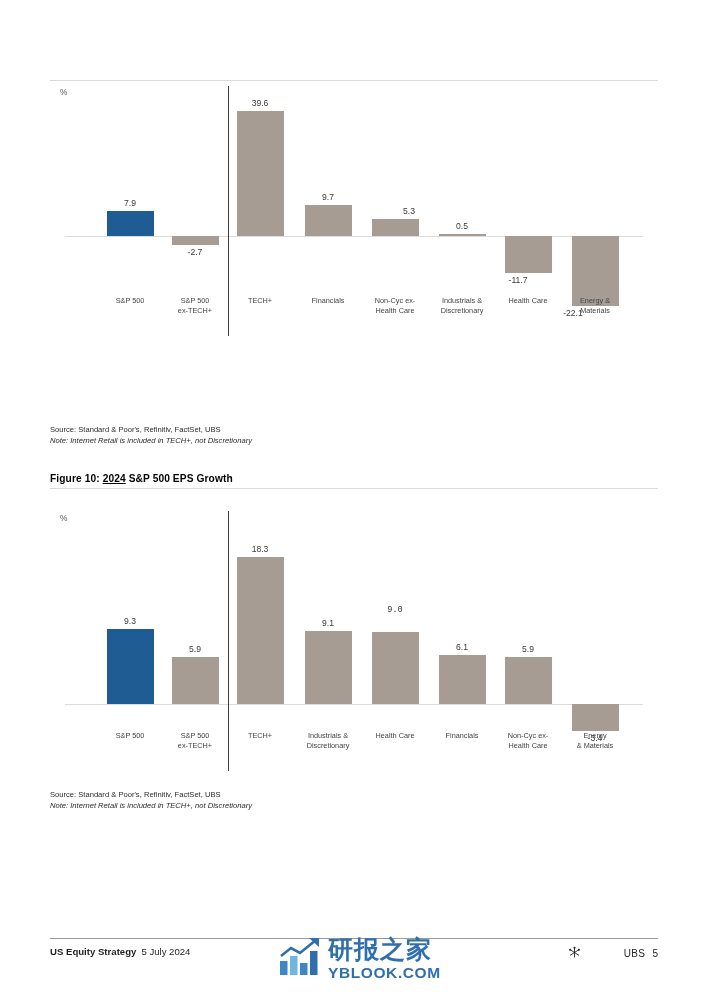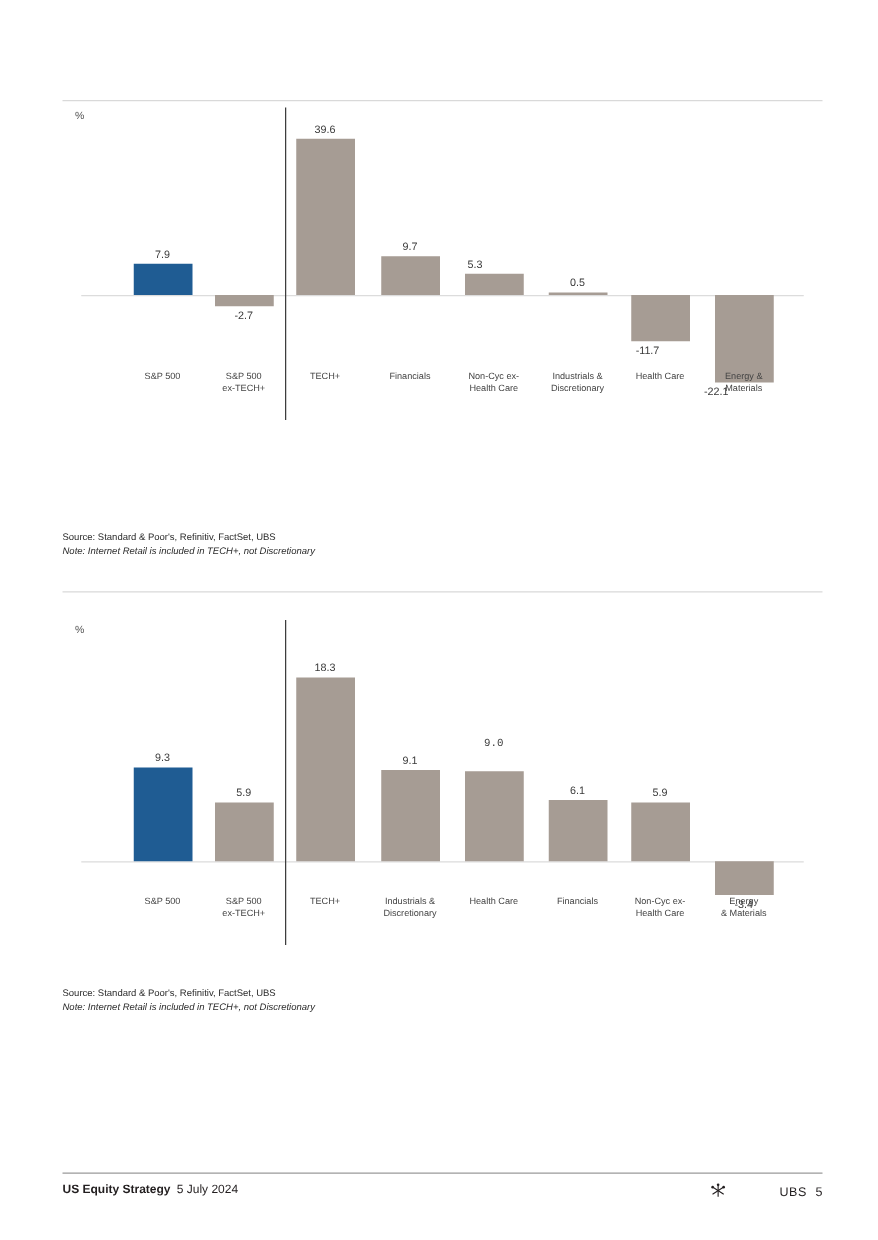--- a/index.html
+++ b/index.html
@@ -173,21 +173,21 @@
         <div class="val" style="left: 170px; width: 80px; top: 17.26px;">39.6</div>
         <div class="cat" style="left: 170px; width: 80px; top: 215px;">
           <div>TECH+</div>
         </div>
         <div class="bar" style="left: 254.5px; top: 124.445px; width: 47px; height: 30.555px; background: rgb(166, 156, 148);"></div>
         <div class="val" style="left: 238px; width: 80px; top: 111.445px;">9.7</div>
         <div class="cat" style="left: 238px; width: 80px; top: 215px;">
           <div>Financials</div>
         </div>
         <div class="bar" style="left: 321.5px; top: 138.305px; width: 47px; height: 16.695px; background: rgb(166, 156, 148);"></div>
-        <div class="val" style="left: 290px; width: 80px; top: 125.305px;">5.3</div>
+        <div class="val" style="left: 319px; width: 80px; top: 125.305px;">5.3</div>
         <div class="cat" style="left: 305px; width: 80px; top: 215px;">
           <div>Non-Cyc ex-</div>
           <div>Health Care</div>
         </div>
         <div class="bar" style="left: 388.5px; top: 153.425px; width: 47px; height: 1.575px; background: rgb(166, 156, 148);"></div>
         <div class="val" style="left: 372px; width: 80px; top: 140.425px;">0.5</div>
         <div class="cat" style="left: 372px; width: 80px; top: 215px;">
           <div>Industrials &amp;</div>
           <div>Discretionary</div>
         </div>
@@ -204,20 +204,21 @@
         </div>
         <div class="divider" style="left: 177.5px; top: 5px; height: 250px; background: rgb(61, 61, 61);"></div>
       </div>
     <div class="src" style="position:absolute; left:0; top:344px;">
       <div>Source: Standard &amp; Poor's, Refinitiv, FactSet, UBS</div>
       <div class="note">Note: Internet Retail is included in TECH+, not Discretionary</div>
     </div>
   </div>
 
   <div class="figure" id="fig1" style="left:50px; top:473px;">
+    <div class="fig-title"><span>Figure 10:</span> <span class="u">2024</span><span> S&amp;P 500 EPS Growth</span></div>
     <div class="fig-rule"></div>
     <div class="chart-area" id="chart1" style="height:295px;">
       <div class="pct-label" style="left:10px; top:24px;">%</div>
     <div class="zeroline" style="left: 15px; top: 215px; width: 578px; background: rgb(220, 220, 220);"></div>
         <div class="bar blue" style="left: 56.5px; top: 140.135px; width: 47px; height: 74.865px; background: rgb(31, 92, 147);"></div>
         <div class="val" style="left: 40px; width: 80px; top: 127.135px;">9.3</div>
         <div class="cat" style="left: 40px; width: 80px; top: 242px;">
           <div>S&amp;P 500</div>
         </div>
         <div class="bar" style="left: 121.5px; top: 167.505px; width: 47px; height: 47.495px; background: rgb(166, 156, 148);"></div>
@@ -283,14 +284,30 @@
           <circle cx="8" cy="2.2" r="1.3" fill="#231f20"></circle>
           <circle cx="2.6" cy="4.6" r="1.3" fill="#231f20"></circle>
           <circle cx="13.4" cy="4.6" r="1.3" fill="#231f20"></circle>
         </svg>
       </span>
       <span class="ubs-text">UBS</span>
       <span>5</span>
     </div>
   </div>
 
+  <div class="watermark">
+    <span class="wm-logo">
+      <svg width="44" height="40" viewBox="0 0 44 40">
+        <rect x="2" y="24" width="7.5" height="14" fill="#3f86c4"></rect>
+        <rect x="12" y="19" width="7.5" height="19" fill="#6fb6e0"></rect>
+        <rect x="22" y="26" width="7.5" height="12" fill="#3f86c4"></rect>
+        <rect x="32" y="14" width="7.5" height="24" fill="#2f6fae"></rect>
+        <polyline points="3,19 13,11 22,16 38,3" fill="none" stroke="#2f6fae" stroke-width="2.6"></polyline>
+        <polygon points="31,1 41,1 41,10" fill="#2f6fae"></polygon>
+      </svg>
+    </span>
+    <span class="wm-text">
+      <span class="wm-cn">研报之家</span>
+      <span class="wm-en">YBLOOK.COM</span>
+    </span>
+  </div>
 
 </div>
 
 </body></html>

